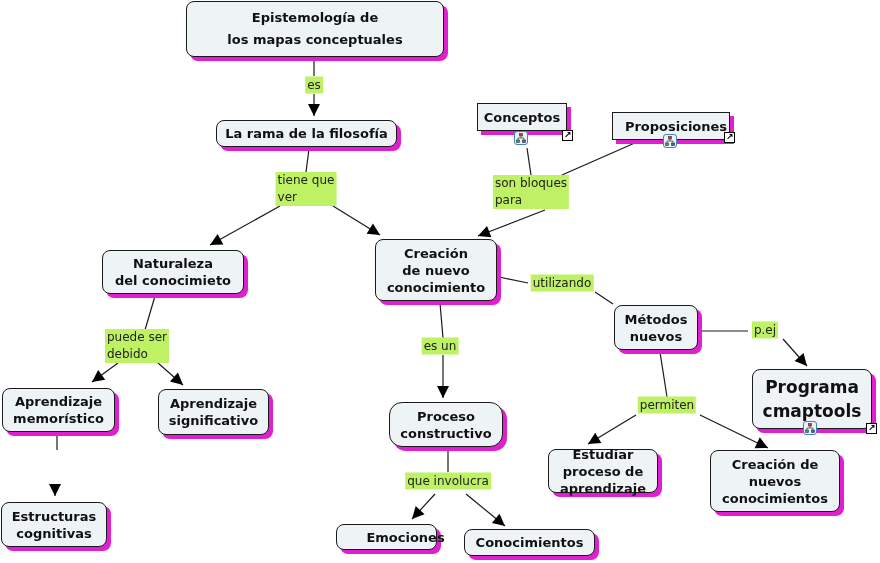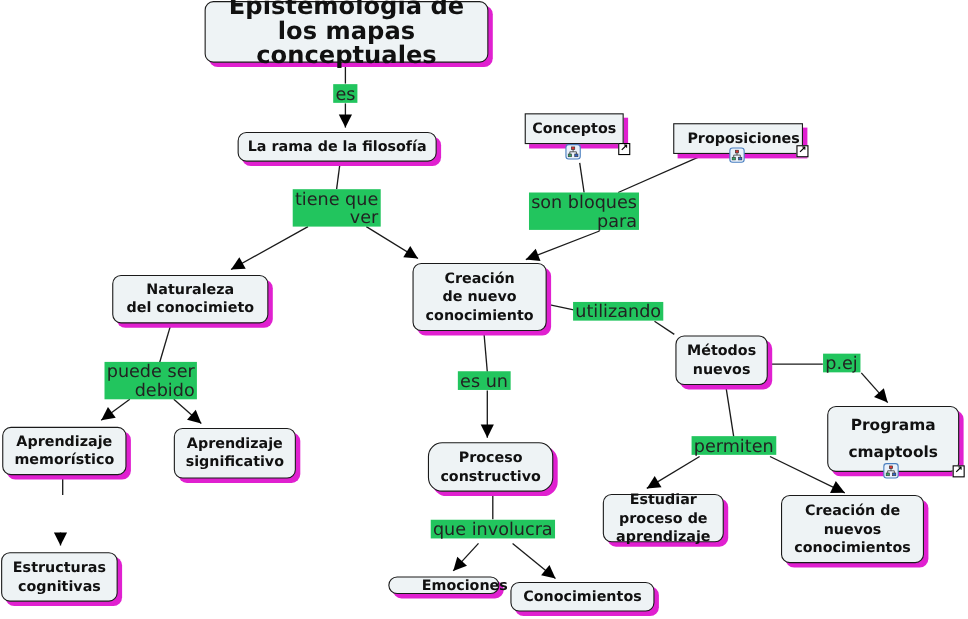--- a/index.html
+++ b/index.html
@@ -9,25 +9,25 @@
     svg#links { position: absolute; left: 0; top: 0; width: 880px; height: 563px; pointer-events: none; }
     .node {
       position: absolute; box-sizing: border-box;
       background: #eef3f5; border: 1px solid #1a1a1a; border-radius: 8px;
       box-shadow: 4px 4px 0 #e020d0;
       display: flex; align-items: center; justify-content: center; text-align: center;
       font-weight: bold; color: #111; font-size: 13px; line-height: 17px;
       white-space: pre-line; cursor: pointer;
     }
     .node.square { border-radius: 0; }
-    .node.big { font-size: 22px; line-height: 22px; }
-    .node.huge { font-size: 14px; line-height: 24px; }
+    .node.big { font-size: 13px; line-height: 22px; }
+    .node.huge { font-size: 17px; line-height: 24px; }
     .lp {
-      position: absolute; background: #22c55e; color: #222; font-size: 16px; line-height: 17px;
-      text-align: right; white-space: pre-line; padding: 0 2px; transform: translate(-50%, -50%);
+      position: absolute; background: #bef264; color: #222; font-size: 12px; line-height: 17px;
+      text-align: left; white-space: pre-line; padding: 0 2px; transform: translate(-50%, -50%);
     }
     .cmap-icon {
       position: absolute; width: 14px; height: 14px; box-sizing: border-box;
       border: 1px solid #4a7fc0; border-radius: 3px; background: #e9f1fb;
       display: flex; align-items: center; justify-content: center; cursor: pointer;
     }
     .link-icon {
       position: absolute; width: 11px; height: 11px; box-sizing: border-box;
       border: 1px solid #000; background: #fff;
       display: flex; align-items: center; justify-content: center;
@@ -100,21 +100,21 @@
   <div class="node" style="left:389px;top:402px;width:114px;height:45px;border-radius:13px;">Proceso
 constructivo</div>
   <div class="node" style="left:548px;top:449px;width:110px;height:44px;">Estudiar
 proceso de
 aprendizaje</div>
   <div class="node" style="left:710px;top:450px;width:130px;height:62px;">Creación de
 nuevos
 conocimientos</div>
   <div class="node" style="left:1px;top:502px;width:106px;height:45px;">Estructuras
 cognitivas</div>
-  <div class="node" style="left:353px;top:524px;width:101px;height:16px;padding-left:38px;">Emociones</div>
+  <div class="node" style="left:336px;top:524px;width:101px;height:26px;padding-left:38px;">Emociones</div>
   <div class="node" style="left:464px;top:529px;width:131px;height:27px;">Conocimientos</div>
 
   <div class="cmap-icon" style="left:514px;top:131px;">
     <svg width="10" height="10" viewBox="0 0 10 10">
         <rect x="3.5" y="0.5" width="3" height="2.5" fill="#d33" stroke="#333" stroke-width="0.6"></rect>
         <line x1="5" y1="3" x2="5" y2="5" stroke="#333" stroke-width="0.7"></line>
         <line x1="2" y1="5" x2="8" y2="5" stroke="#333" stroke-width="0.7"></line>
         <line x1="2" y1="5" x2="2" y2="7" stroke="#333" stroke-width="0.7"></line>
         <line x1="8" y1="5" x2="8" y2="7" stroke="#333" stroke-width="0.7"></line>
         <rect x="0.5" y="7" width="3" height="2.5" fill="#3a6" stroke="#333" stroke-width="0.6"></rect>

